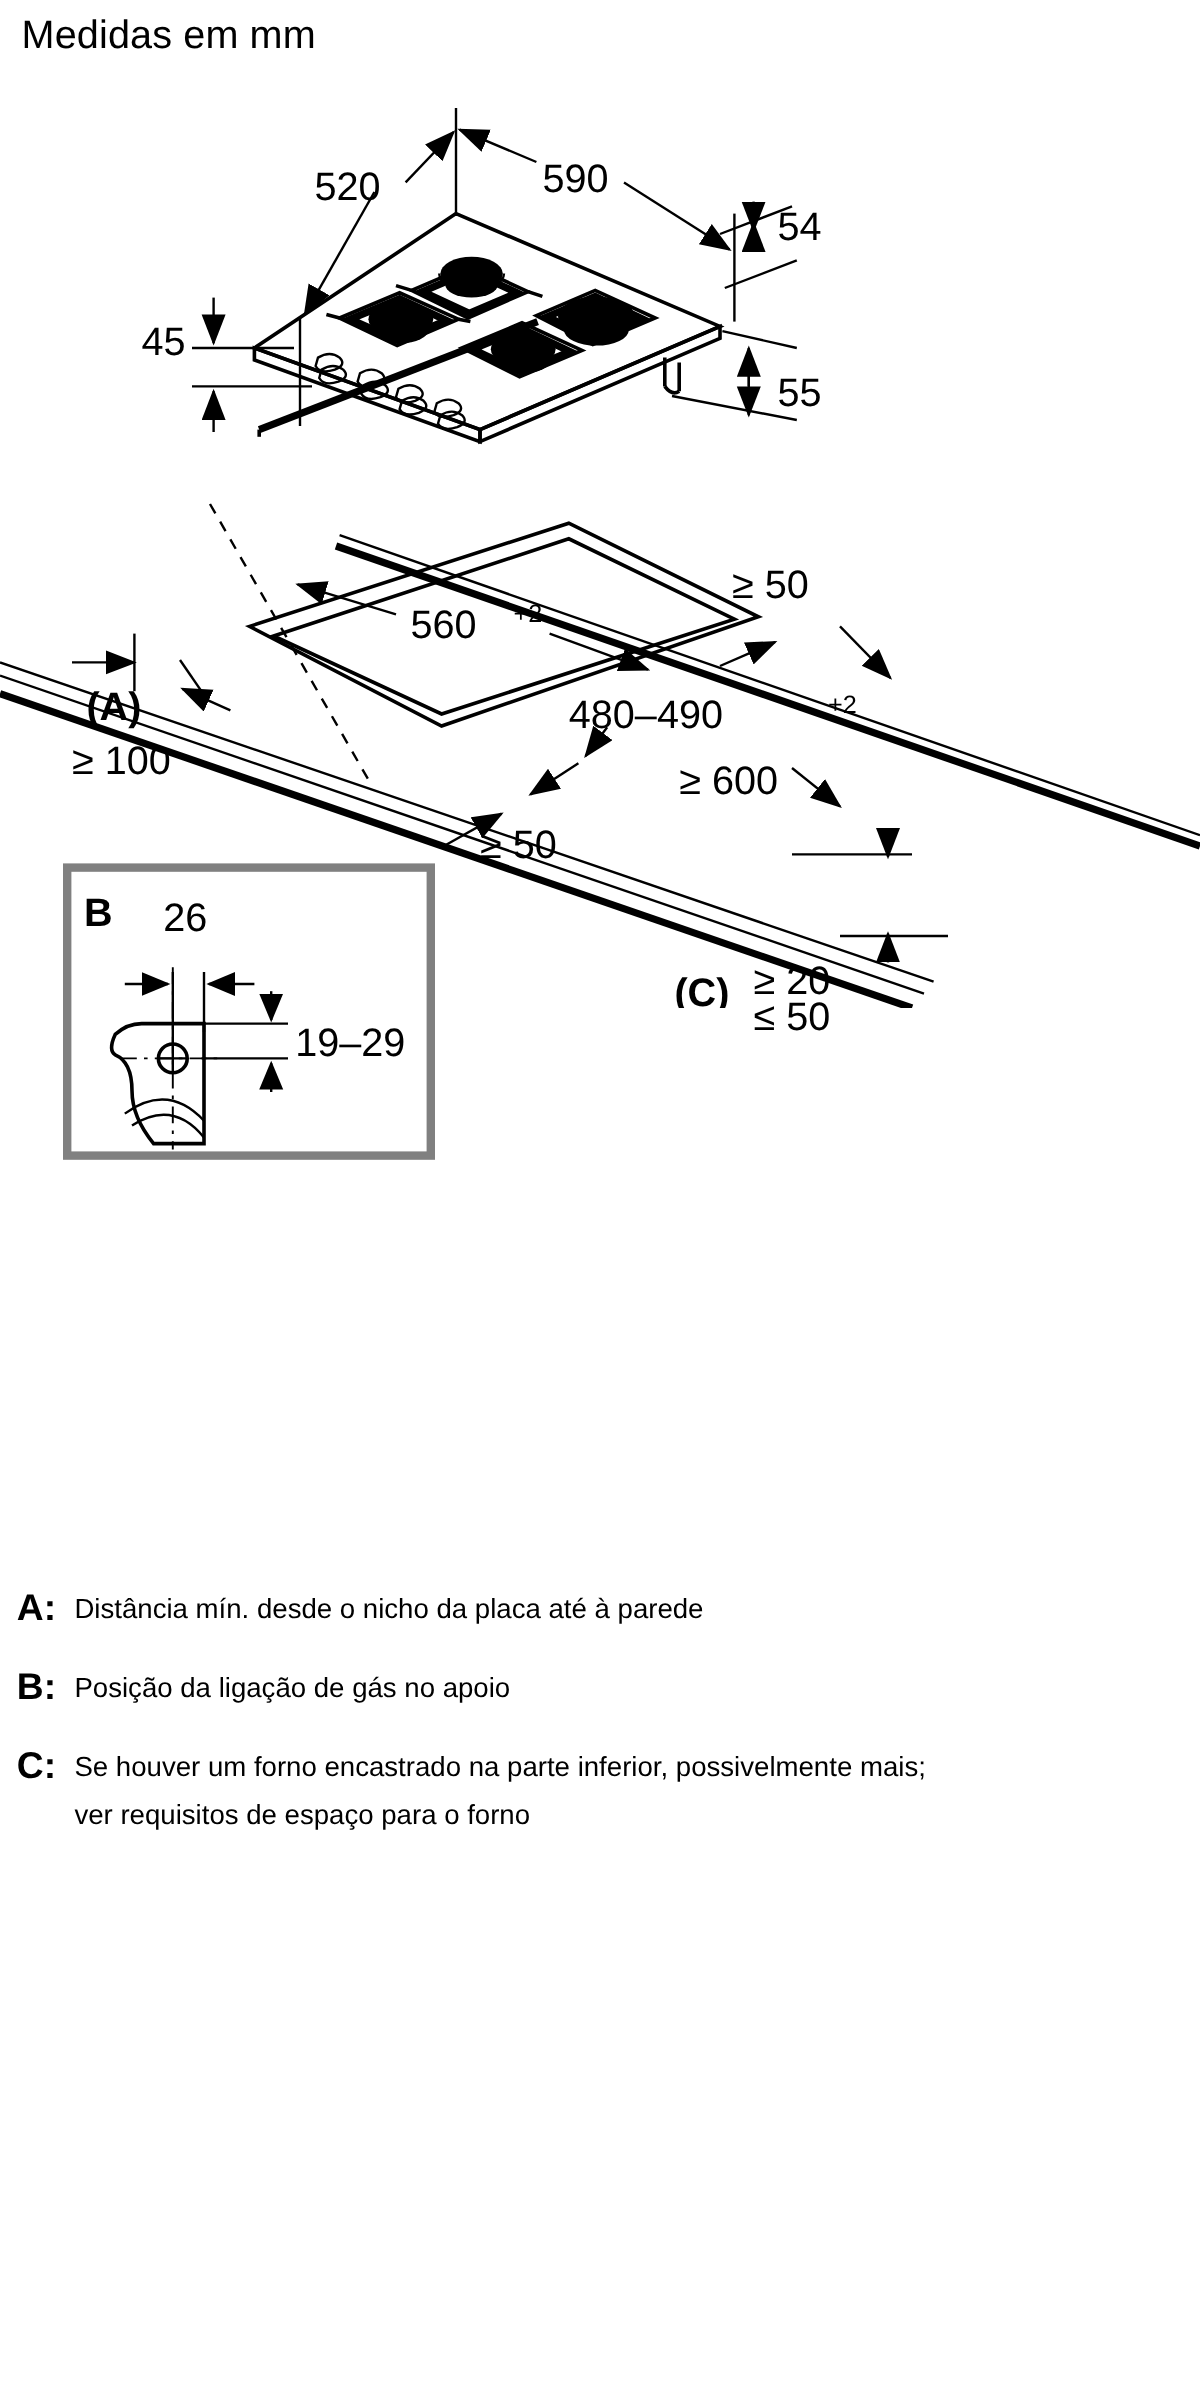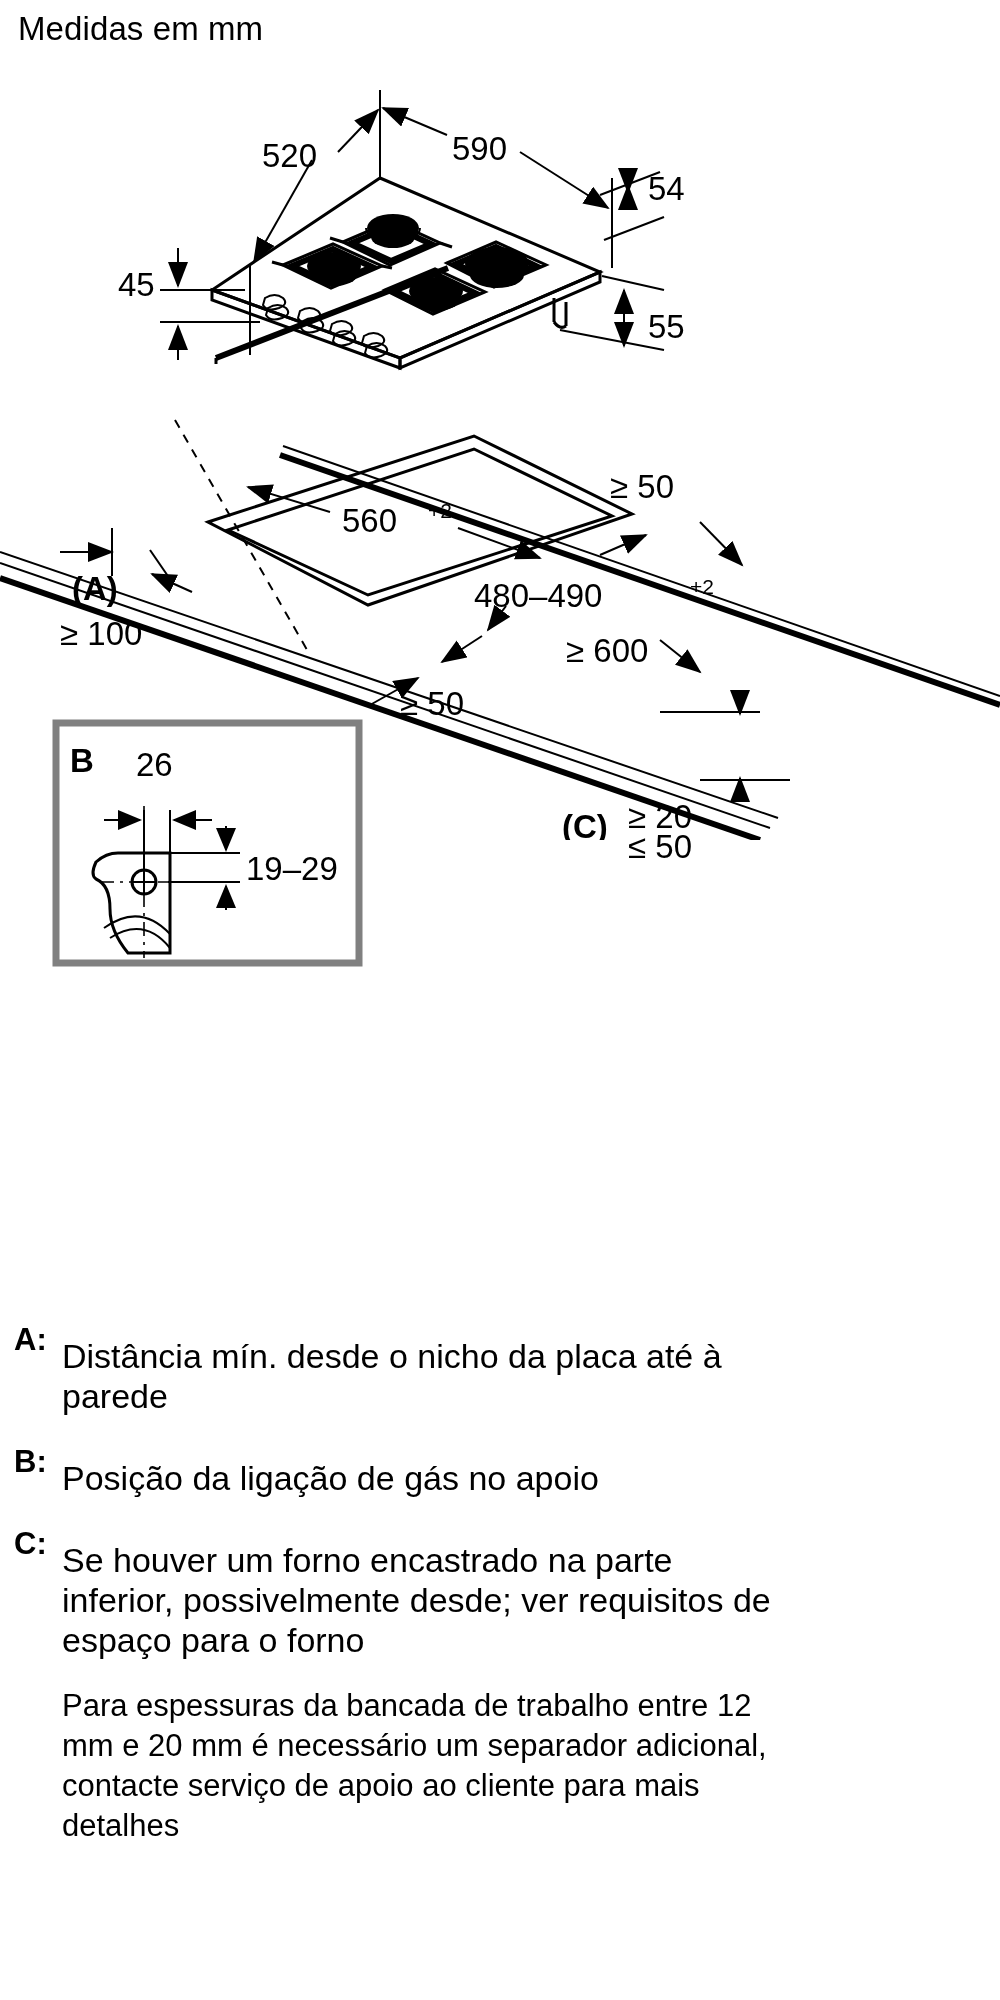--- a/index.html
+++ b/index.html
@@ -47,24 +47,23 @@
     margin-bottom: 26px;
   }
   .legend-key {
     font-weight: bold;
     font-size: 31px;
     line-height: 40px;
     width: 48px;
     flex: 0 0 48px;
   }
   .legend-text {
-    font-size: 34px;
+    font-size: 23px;
     line-height: 40px;
     flex: 1 1 auto;
-    margin-top: 16px;
   }
   .legend-note {
     font-size: 31px;
     line-height: 40px;
     margin-left: 48px;
     margin-top: 20px;
   }
   .dimtext {
     font-family: "Liberation Sans", sans-serif;
     font-size: 33px;
@@ -323,19 +322,18 @@
       <div class="legend-text">Distância mín. desde o nicho da placa até à parede</div>
     </div>
 
     <div class="legend-row">
       <div class="legend-key">B:</div>
       <div class="legend-text">Posição da ligação de gás no apoio</div>
     </div>
 
     <div class="legend-row">
       <div class="legend-key">C:</div>
-      <div class="legend-text">Se houver um forno encastrado na parte inferior, possivelmente desde; ver requisitos de espaço para o forno</div>
+      <div class="legend-text">Se houver um forno encastrado na parte inferior, possivelmente mais; ver requisitos de espaço para o forno</div>
     </div>
 
-    <div class="legend-note">Para espessuras da bancada de trabalho entre 12 mm e 20 mm é necessário um separador adicional, contacte serviço de apoio ao cliente para mais detalhes</div>
   </div>
 
 </div>
 
 </body></html>

